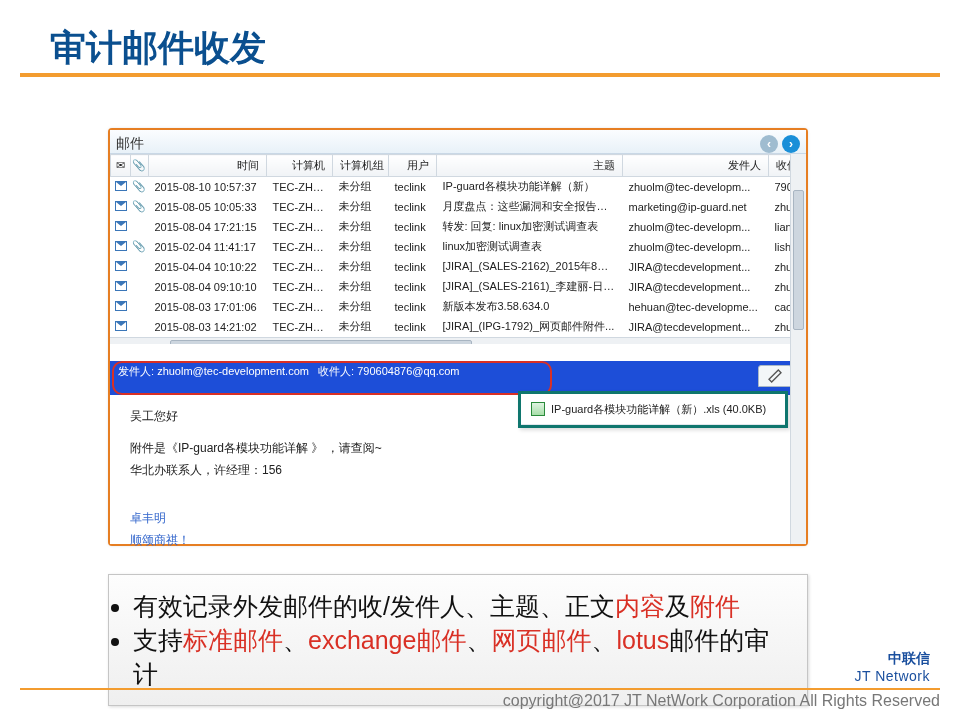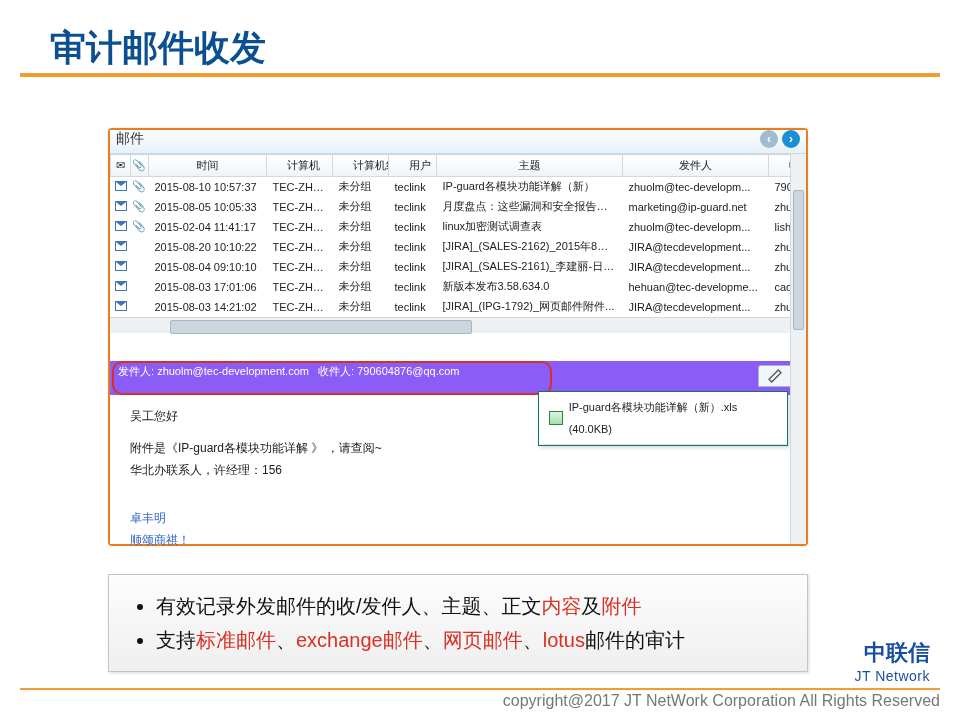--- a/index.html
+++ b/index.html
@@ -1,55 +1,55 @@
 <!DOCTYPE html>
 <html><head>
 <meta charset="utf-8">
 <style>
 *{box-sizing:border-box;margin:0;padding:0}
 body{width:960px;height:720px;background:#fff;font-family:"Microsoft YaHei",Arial,sans-serif;position:relative;overflow:hidden}
 .slide{width:960px;height:720px;position:relative}
 .title{font-size:36px;font-weight:bold;color:#0a4f8f;padding:24px 0 0 50px}
 .orange-rule{height:4px;background:#f39c2f;margin:0 20px}
 .app-window{position:absolute;left:108px;top:128px;width:700px;height:418px;border:2px solid #e67e22;border-radius:4px;background:#fff;font-size:11px;color:#333;box-shadow:0 0 3px rgba(0,0,0,.1)}
-.app-header{height:24px;background:linear-gradient(#fbfdff,#e8f1f8);border-bottom:1px solid #c9d8e6;display:flex;align-items:flex-start;padding:0 6px;font-size:14px;color:#333}
+.app-header{height:24px;background:linear-gradient(#fbfdff,#e8f1f8);border-bottom:1px solid #c9d8e6;display:flex;align-items:flex-end;padding:0 6px;font-size:14px;color:#333}
 .app-header .spacer{flex:1}
 .nav-btn{width:18px;height:18px;border-radius:9px;margin-left:4px;display:flex;align-items:center;justify-content:center;color:#fff;font-size:12px;font-weight:bold}
 .nav-back{background:#9fbcd0}
 .nav-fwd{background:#1a8fd8}
 .table-wrap{height:190px;overflow:hidden;position:relative;background:#fff}
 table{width:100%;border-collapse:collapse;table-layout:fixed}
-th{background:linear-gradient(#fff,#f0f3f6);border:1px solid #d0d8e0;text-align:center;padding:3px 20px;font-weight:normal;color:#222;font-size:11px;white-space:nowrap;overflow:hidden}
+th{background:linear-gradient(#fff,#f0f3f6);border:1px solid #d0d8e0;text-align:right;padding:3px 7px;font-weight:normal;color:#222;font-size:11px;white-space:nowrap;overflow:hidden}
 td{padding:2px 6px;font-size:11px;white-space:nowrap;overflow:hidden;text-overflow:ellipsis;color:#222;border-bottom:1px solid transparent}
 .col-icon{width:22px;text-align:center;padding:2px 0}
 .ico{width:12px;height:10px;display:inline-block;border:1px solid #3a76b8;background:#fff;position:relative}
 .ico::before{content:"";position:absolute;left:0;top:0;border-left:5px solid transparent;border-right:5px solid transparent;border-top:4px solid #3a76b8}
 .clip{color:#5a8fc7;font-size:11px}
 .scroll-x{height:16px;background:#eef1f4;border-top:1px solid #d0d8e0;position:relative}
 .scroll-x::after{content:"";position:absolute;left:60px;top:2px;width:300px;height:12px;background:#cdd6df;border:1px solid #a8b5c2;border-radius:2px}
 .body-scroll{position:absolute;right:0;top:24px;bottom:0;width:16px;background:#eef1f4;border-left:1px solid #d0d8e0}
 .body-scroll .thumb{position:absolute;left:2px;width:11px;background:#cdd6df;border:1px solid #a8b5c2;border-radius:2px}
 .detail-wrap{position:absolute;left:0;right:0;top:231px;bottom:0;background:#fff}
 .red-box{position:absolute;left:2px;top:0;width:440px;height:34px;border:2px solid #d93025;border-radius:10px}
-.detail-header{height:34px;background:#8b5cf6;color:#fff;padding:3px 8px;font-size:11px;line-height:14px;position:relative}
+.detail-header{height:34px;background:#1d4ed8;color:#fff;padding:3px 8px;font-size:11px;line-height:14px;position:relative}
 .detail-header .line2{margin-top:16px}
 .edit-tab{position:absolute;right:14px;top:4px;width:34px;height:22px;background:#f3f6f8;border:1px solid #aab8c6;border-radius:3px 3px 0 0;display:flex;align-items:center;justify-content:center;color:#555}
 .edit-tab svg{width:16px;height:16px}
 .detail-body{padding:10px 20px;font-size:12px;color:#222;line-height:22px;position:relative}
-.attach-pop{position:absolute;right:18px;top:-4px;width:250px;background:#fff;border:1px solid #0f766e;box-shadow:2px 2px 4px rgba(0,0,0,.15)}
+.attach-pop{position:absolute;right:18px;top:-4px;width:270px;background:#fff;border:3px solid #0f766e;box-shadow:2px 2px 4px rgba(0,0,0,.15)}
 .attach-pop .row{padding:4px 10px;font-size:11px;display:flex;align-items:center;gap:6px}
 .attach-pop .row:first-child{border-bottom:1px solid #e2e7ec}
 .xls-ico{width:14px;height:14px;border:1px solid #2a8a3a;background:linear-gradient(#dff4e1,#a8dea9);display:inline-block}
 .link-blue{color:#3366cc;cursor:default}
 .bullets{position:absolute;left:108px;top:574px;width:700px;border:1px solid #c5c5c5;background:linear-gradient(#fdfdfd,#efefef);padding:14px 22px;box-shadow:1px 1px 3px rgba(0,0,0,.15)}
-.bullets li{list-style:disc;margin-left:25px;font-size:20px;color:#111;line-height:34px}
+.bullets li{list-style:disc;margin-left:2px;font-size:25px;color:#111;line-height:34px}
 .bullets .red{color:#d93025}
 .footer-rule{position:absolute;left:20px;right:20px;bottom:30px;height:2px;background:#f39c2f}
 .logo{position:absolute;right:30px;bottom:36px;text-align:right}
-.logo .cn{color:#1a4f9e;font-weight:bold;font-size:22px}
+.logo .cn{color:#1a4f9e;font-weight:bold;font-size:14px}
 .logo .en{color:#1a4f9e;font-size:14px;letter-spacing:.5px}
 .copyright{position:absolute;right:20px;bottom:10px;font-size:16px;color:#777}
 </style>
 </head>
 <body>
 
 <div class="slide">
   <div class="title">审计邮件收发</div>
   <div class="orange-rule"></div>
 
@@ -105,33 +105,44 @@
               <td>2015-08-05 10:05:33</td>
               <td>TEC-ZHU...</td>
               <td>未分组</td>
               <td>teclink</td>
               <td>月度盘点：这些漏洞和安全报告看...</td>
               <td>marketing@ip-guard.net</td>
               <td>zhu</td>
             </tr>
             <tr>
               <td class="col-icon"><span class="ico"></span></td>
+              <td class="col-icon"><span class="clip"></span></td>
+              <td>2015-08-04 17:21:15</td>
+              <td>TEC-ZHU...</td>
+              <td>未分组</td>
+              <td>teclink</td>
+              <td>转发: 回复: linux加密测试调查表</td>
+              <td>zhuolm@tec-developm...</td>
+              <td>lian</td>
+            </tr>
+            <tr>
+              <td class="col-icon"><span class="ico"></span></td>
               <td class="col-icon"><span class="clip">📎</span></td>
               <td>2015-02-04 11:41:17</td>
               <td>TEC-ZHU...</td>
               <td>未分组</td>
               <td>teclink</td>
               <td>linux加密测试调查表</td>
               <td>zhuolm@tec-developm...</td>
               <td>lish</td>
             </tr>
             <tr>
               <td class="col-icon"><span class="ico"></span></td>
               <td class="col-icon"><span class="clip"></span></td>
-              <td>2015-08-20 10:10:22</td>
+              <td>2015-04-04 10:10:22</td>
               <td>TEC-ZHU...</td>
               <td>未分组</td>
               <td>teclink</td>
               <td>[JIRA]_(SALES-2162)_2015年8月4...</td>
               <td>JIRA@tecdevelopment...</td>
               <td>zhu</td>
             </tr>
             <tr>
               <td class="col-icon"><span class="ico"></span></td>
               <td class="col-icon"><span class="clip"></span></td>

